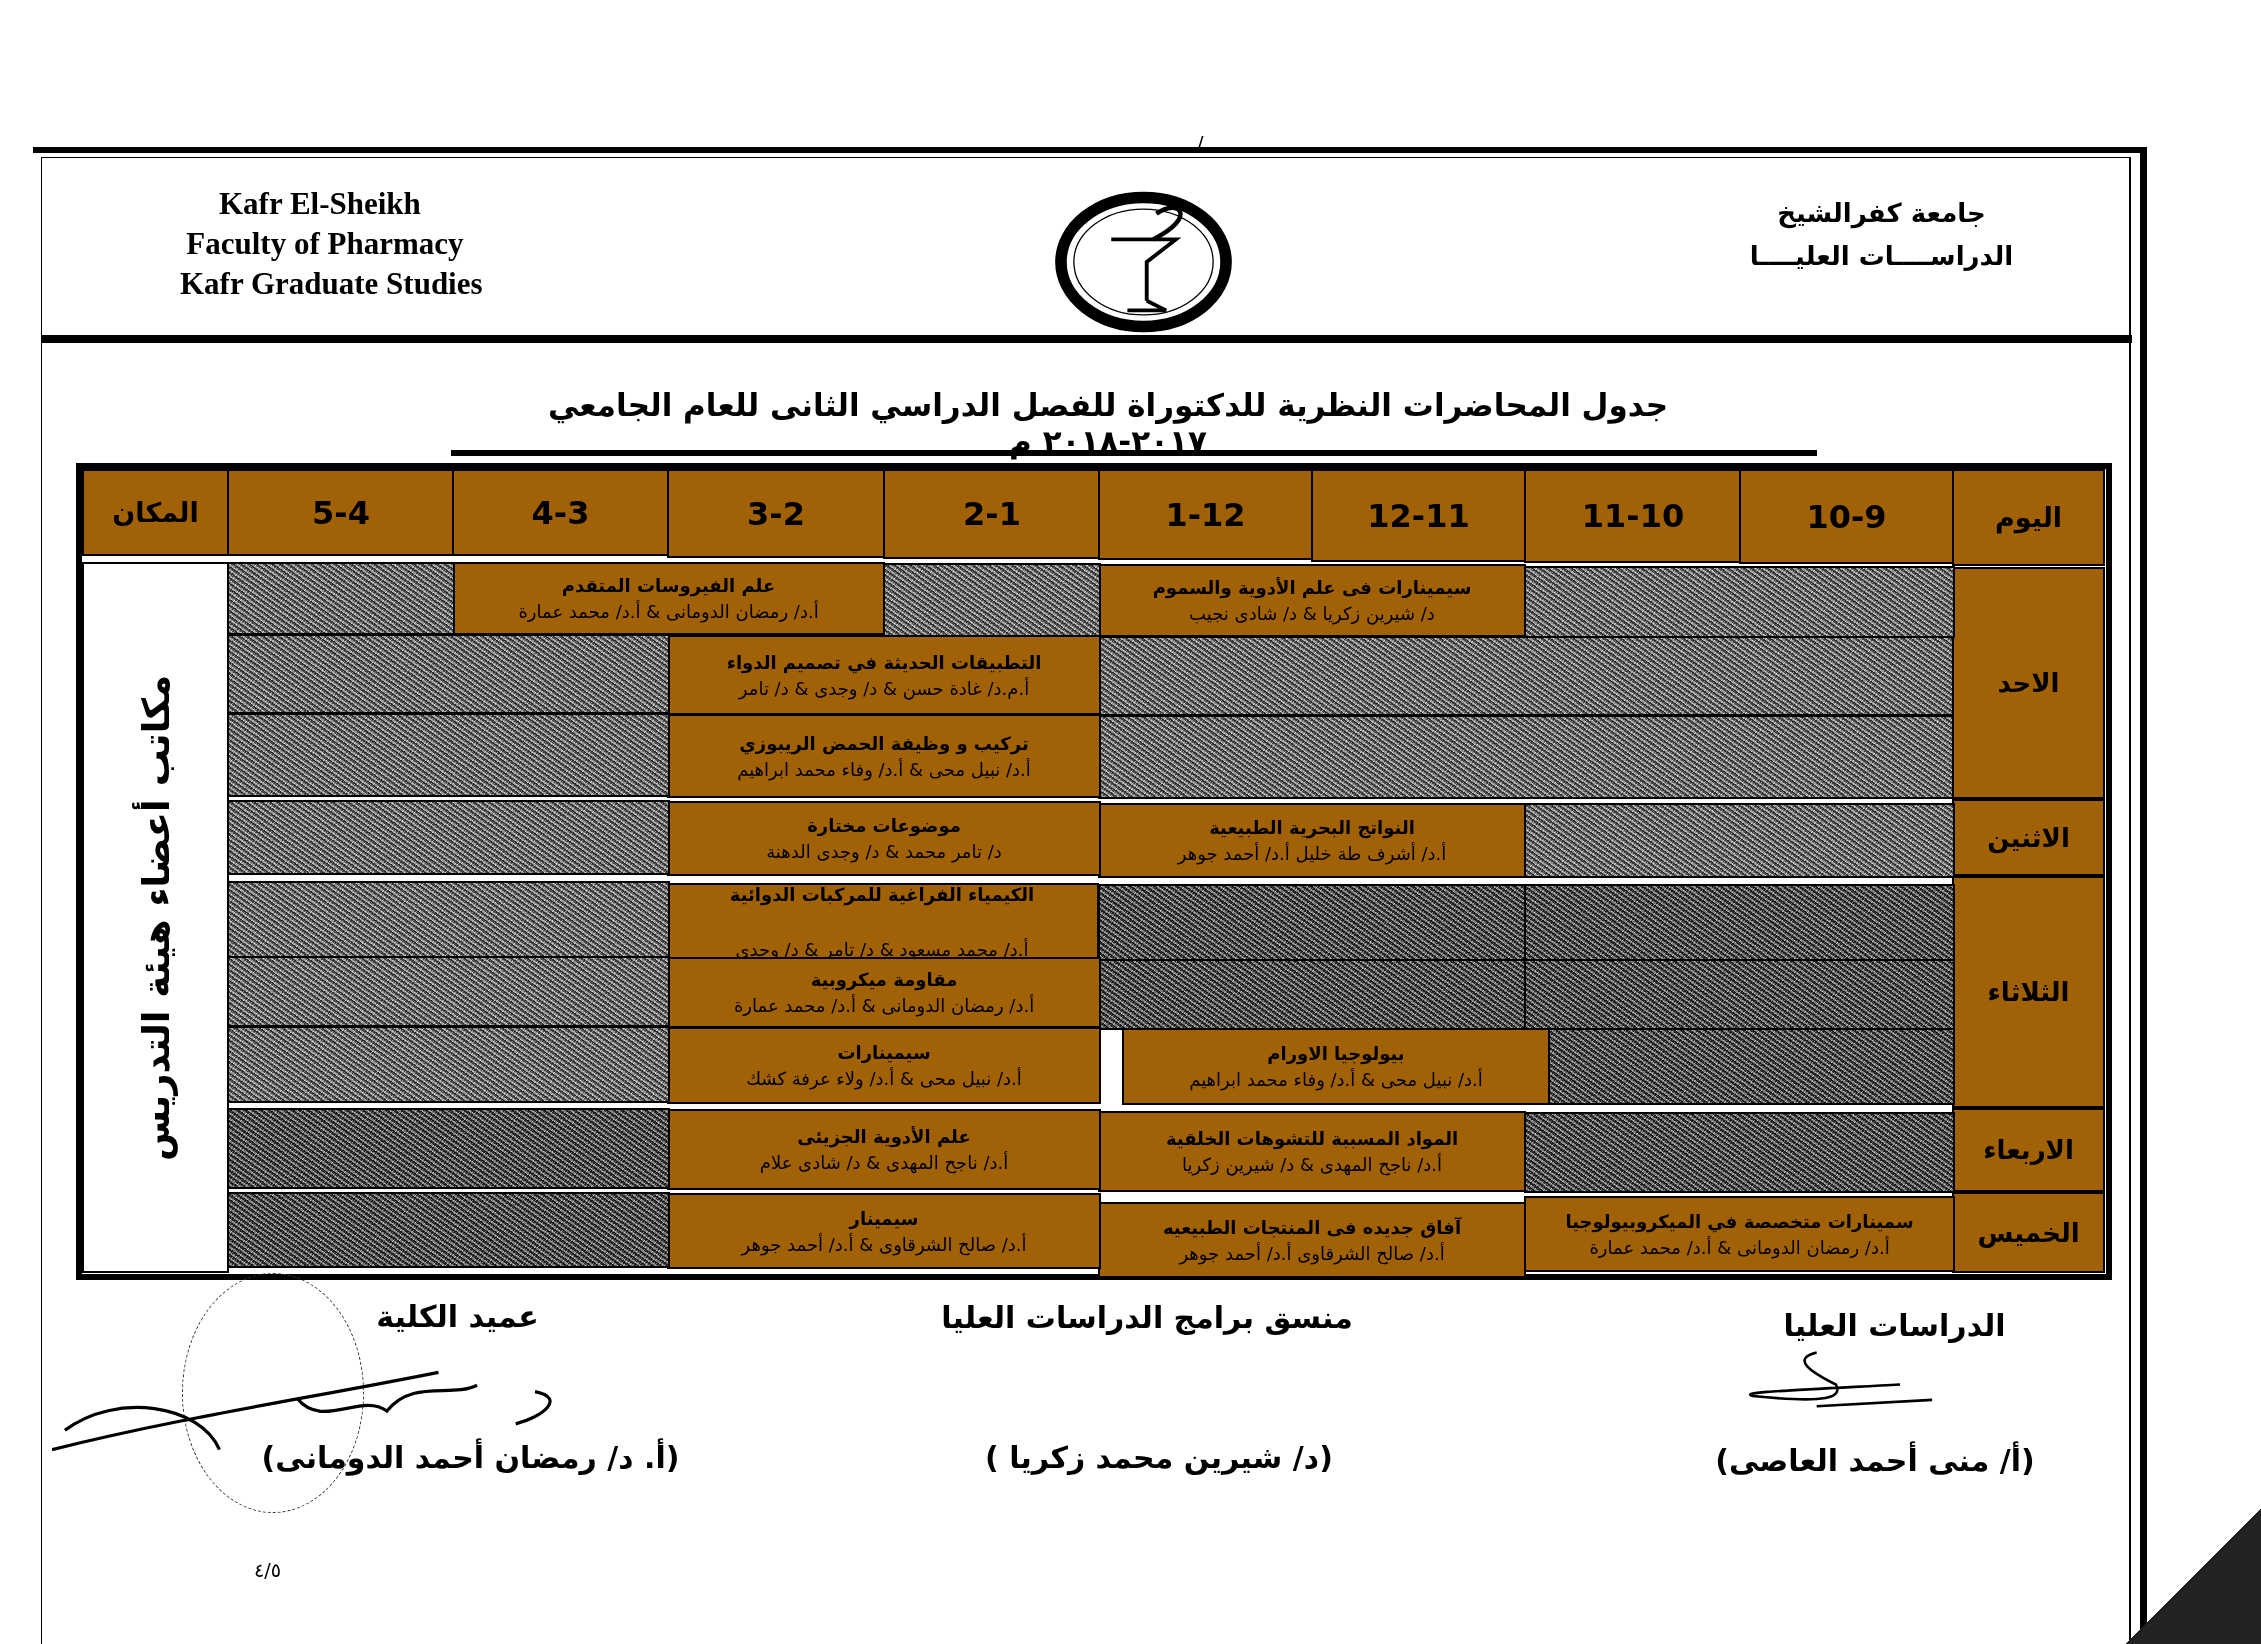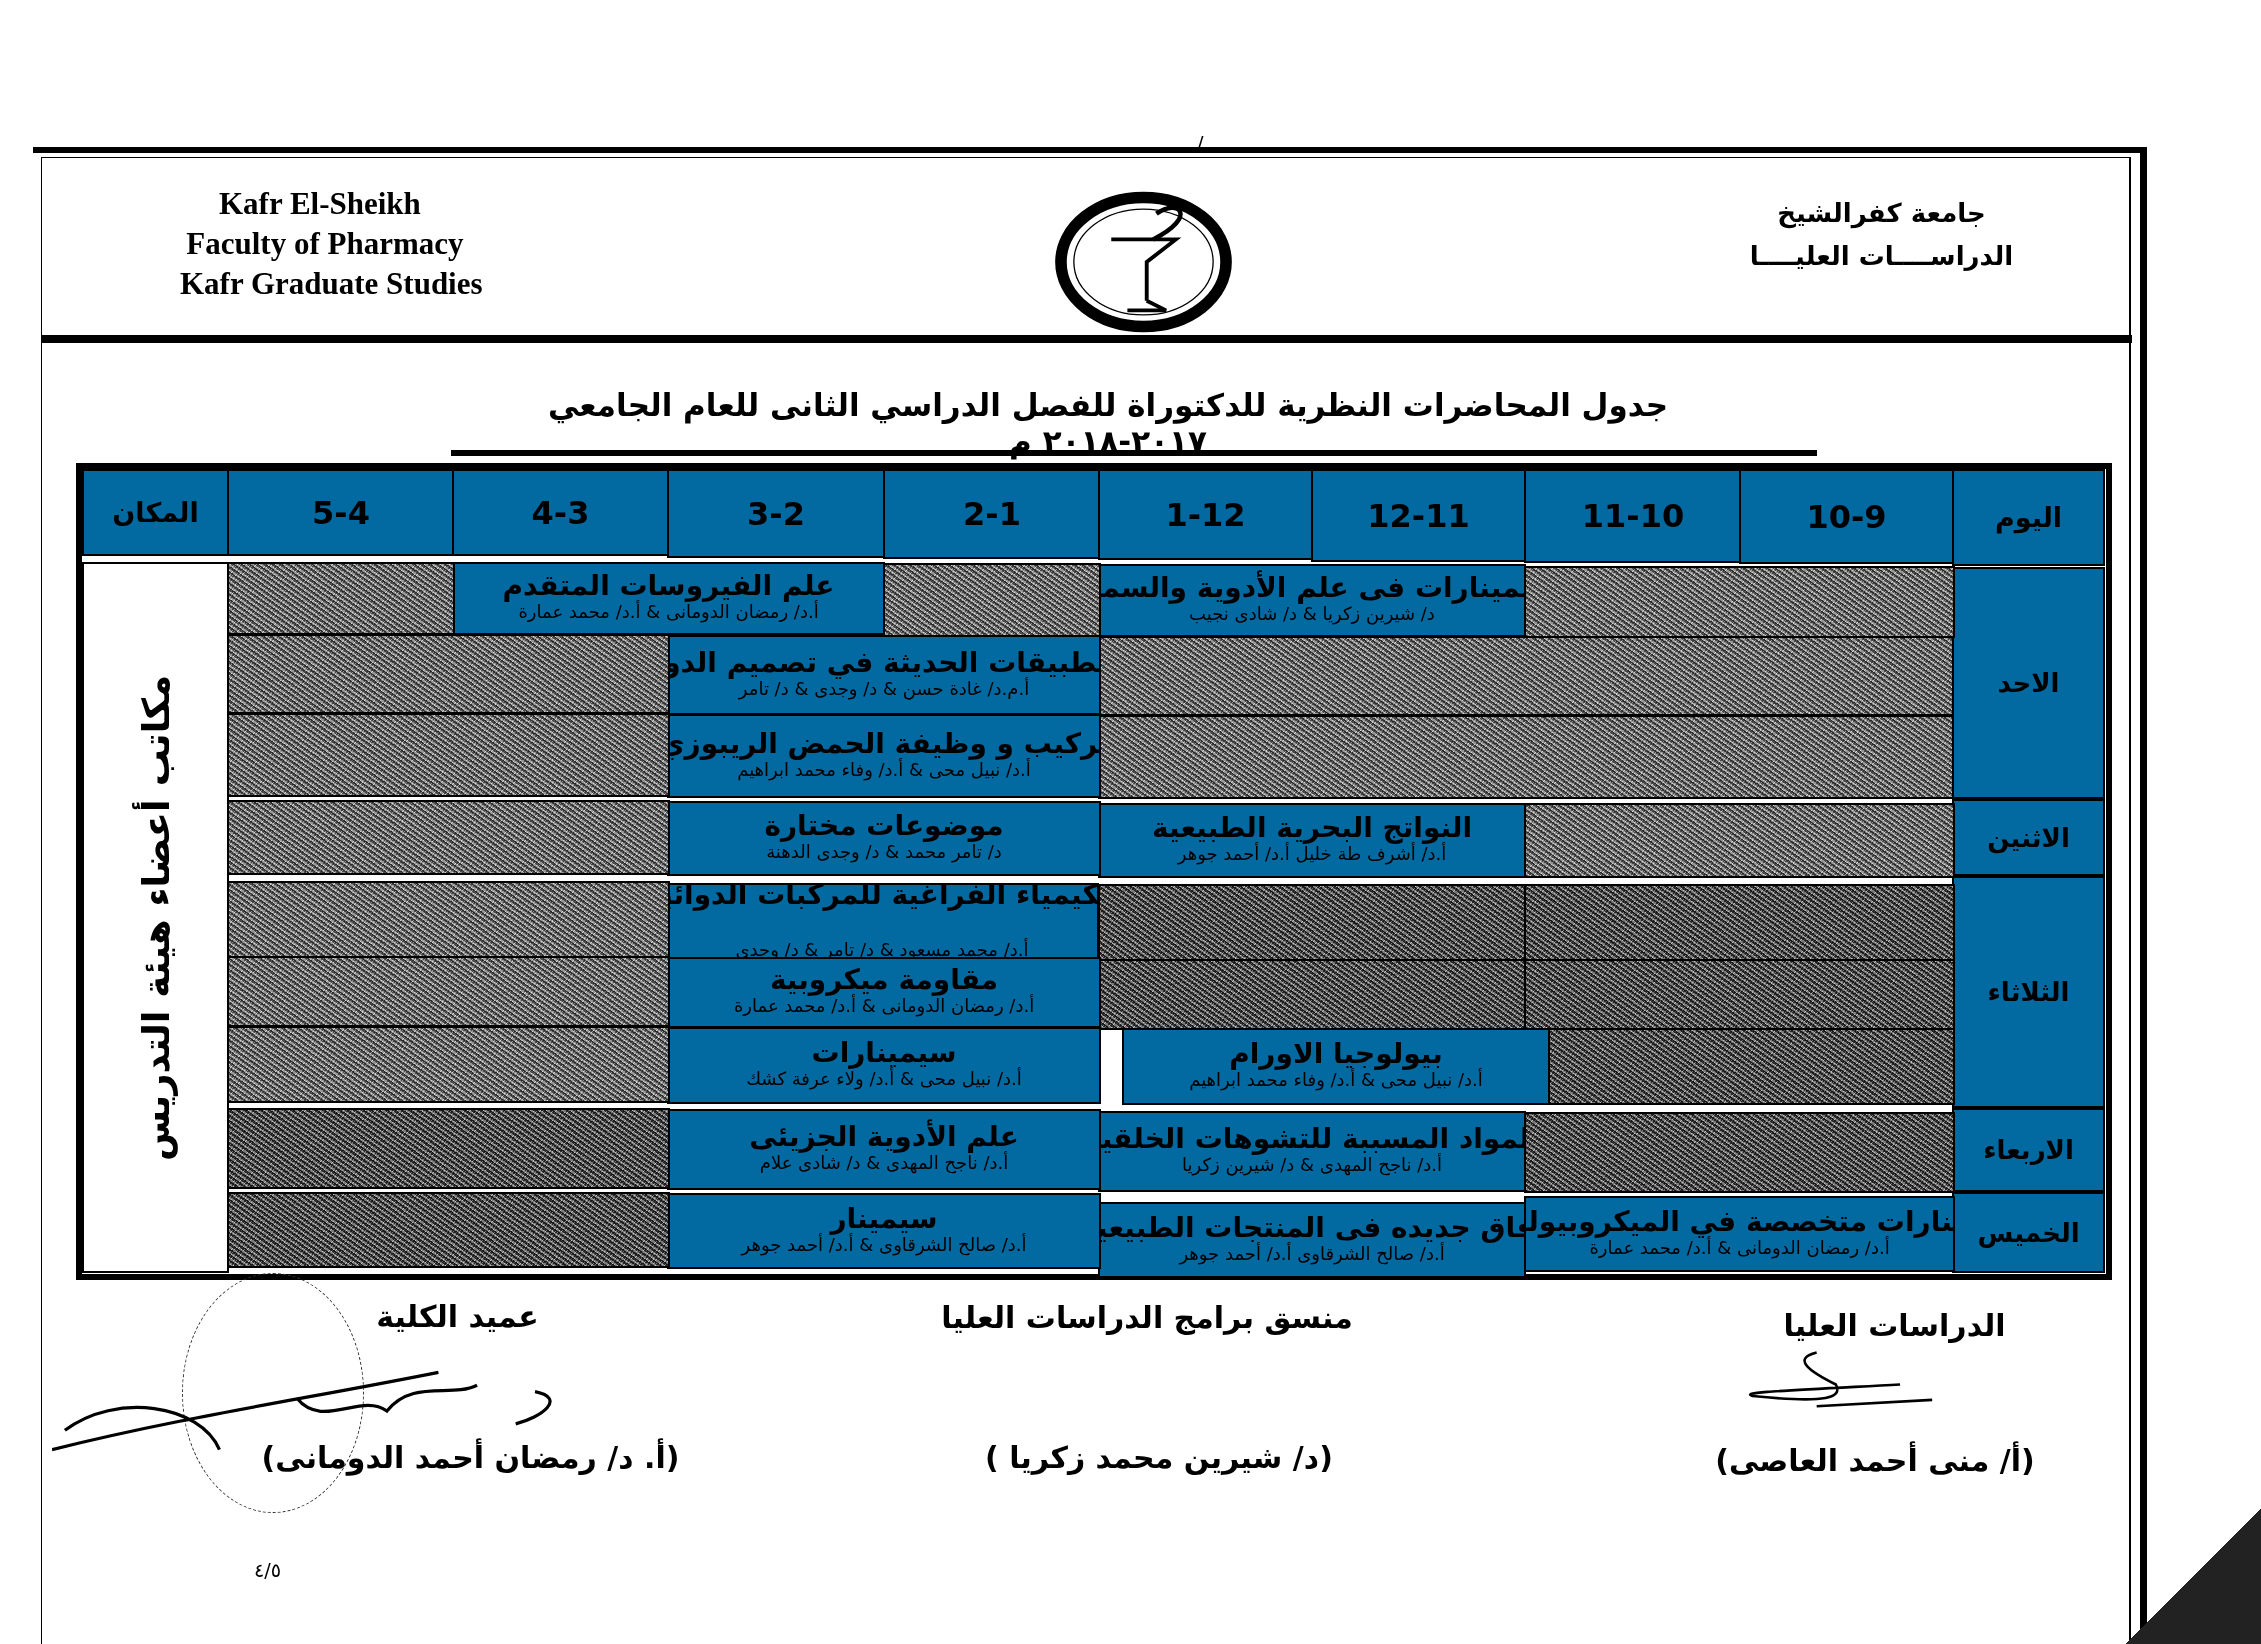--- a/index.html
+++ b/index.html
@@ -9,31 +9,31 @@
   .frame-inner { left: 41px; top: 157px; width: 2087px; height: 1546px; border-top: 1.9px solid #000; border-left: 1.9px solid #000; border-right: 2.6px solid #000; }
   .header-rule { left: 41px; top: 335px; width: 2091px; height: 7.7px; background: #000; }
   .header-en { left: 167px; top: 184px; font-family: "Liberation Serif", serif; font-weight: bold; font-size: 31px; line-height: 40px; }
   .header-en div { white-space: nowrap; }
   .header-ar { left: 1701px; top: 192px; width: 361px; text-align: center; direction: rtl; font-family: "DejaVu Sans", sans-serif; font-weight: bold; font-size: 26px; line-height: 43px; }
   .logo { left: 1050px; top: 191px; width: 187px; height: 142px; }
   .doc-title { left: 464px; top: 387px; width: 1288px; text-align: center; direction: rtl; font-weight: bold; font-size: 31px; }
   .title-rule { left: 451px; top: 450px; width: 1366px; height: 6.4px; background: #000; }
 
   .table-box { left: 76px; top: 463px; width: 2036px; height: 817px; border: 6.4px solid #000; box-sizing: border-box; background: #fff; }
-  .cell { position: absolute; box-sizing: border-box; border: 2.6px solid #000; background: #0369a1; display: flex; flex-direction: column; align-items: center; justify-content: center; direction: rtl; text-align: center; overflow: hidden; }
+  .cell { position: absolute; box-sizing: border-box; border: 2.6px solid #000; background: #a16207; display: flex; flex-direction: column; align-items: center; justify-content: center; direction: rtl; text-align: center; overflow: hidden; }
   .hdr { font-weight: bold; font-size: 32px; }
   .day { font-weight: bold; font-size: 26px; }
   .shade {
     background-color: #8a8a8a;
     background-image:
       repeating-linear-gradient(35deg, rgba(0,0,0,0.55) 0 1.3px, rgba(255,255,255,0.35) 1.3px 3.2px, rgba(0,0,0,0.25) 3.2px 4.5px),
       repeating-linear-gradient(-55deg, rgba(255,255,255,0.45) 0 0.6px, rgba(0,0,0,0.3) 0.6px 2.6px);
   }
   .shade.dark { background-color: #4a4a4a; }
-  .course { font-weight: bold; font-size: 28px; line-height: 28px; white-space: nowrap; }
+  .course { font-weight: bold; font-size: 18px; line-height: 28px; white-space: nowrap; }
   .instr { font-size: 18px; line-height: 24.5px; white-space: nowrap; }
   .place { position: absolute; box-sizing: border-box; border: 2.6px solid #000; background: #fff; }
   .place-text { position: absolute; left: 50%; top: 50%; transform: translate(-50%,-50%) rotate(-90deg); white-space: nowrap; direction: rtl; font-weight: bold; font-size: 37px; }
 
   .sig-title { direction: rtl; text-align: center; font-weight: bold; font-size: 30px; position: absolute; white-space: nowrap; }
   .sig-name { direction: rtl; text-align: center; font-weight: bold; font-size: 30px; position: absolute; white-space: nowrap; }
   .stamp { left: 182px; top: 1273px; width: 180px; height: 238px; border: 1.9px dashed #333; border-radius: 50%; }
   .corner-fold { right: 0; bottom: 0; width: 167px; height: 135px; background: linear-gradient(135deg, transparent 0 55%, #222 55% 100%); }
   .stray { position: absolute; font-size: 19.3px; }
 </style>

